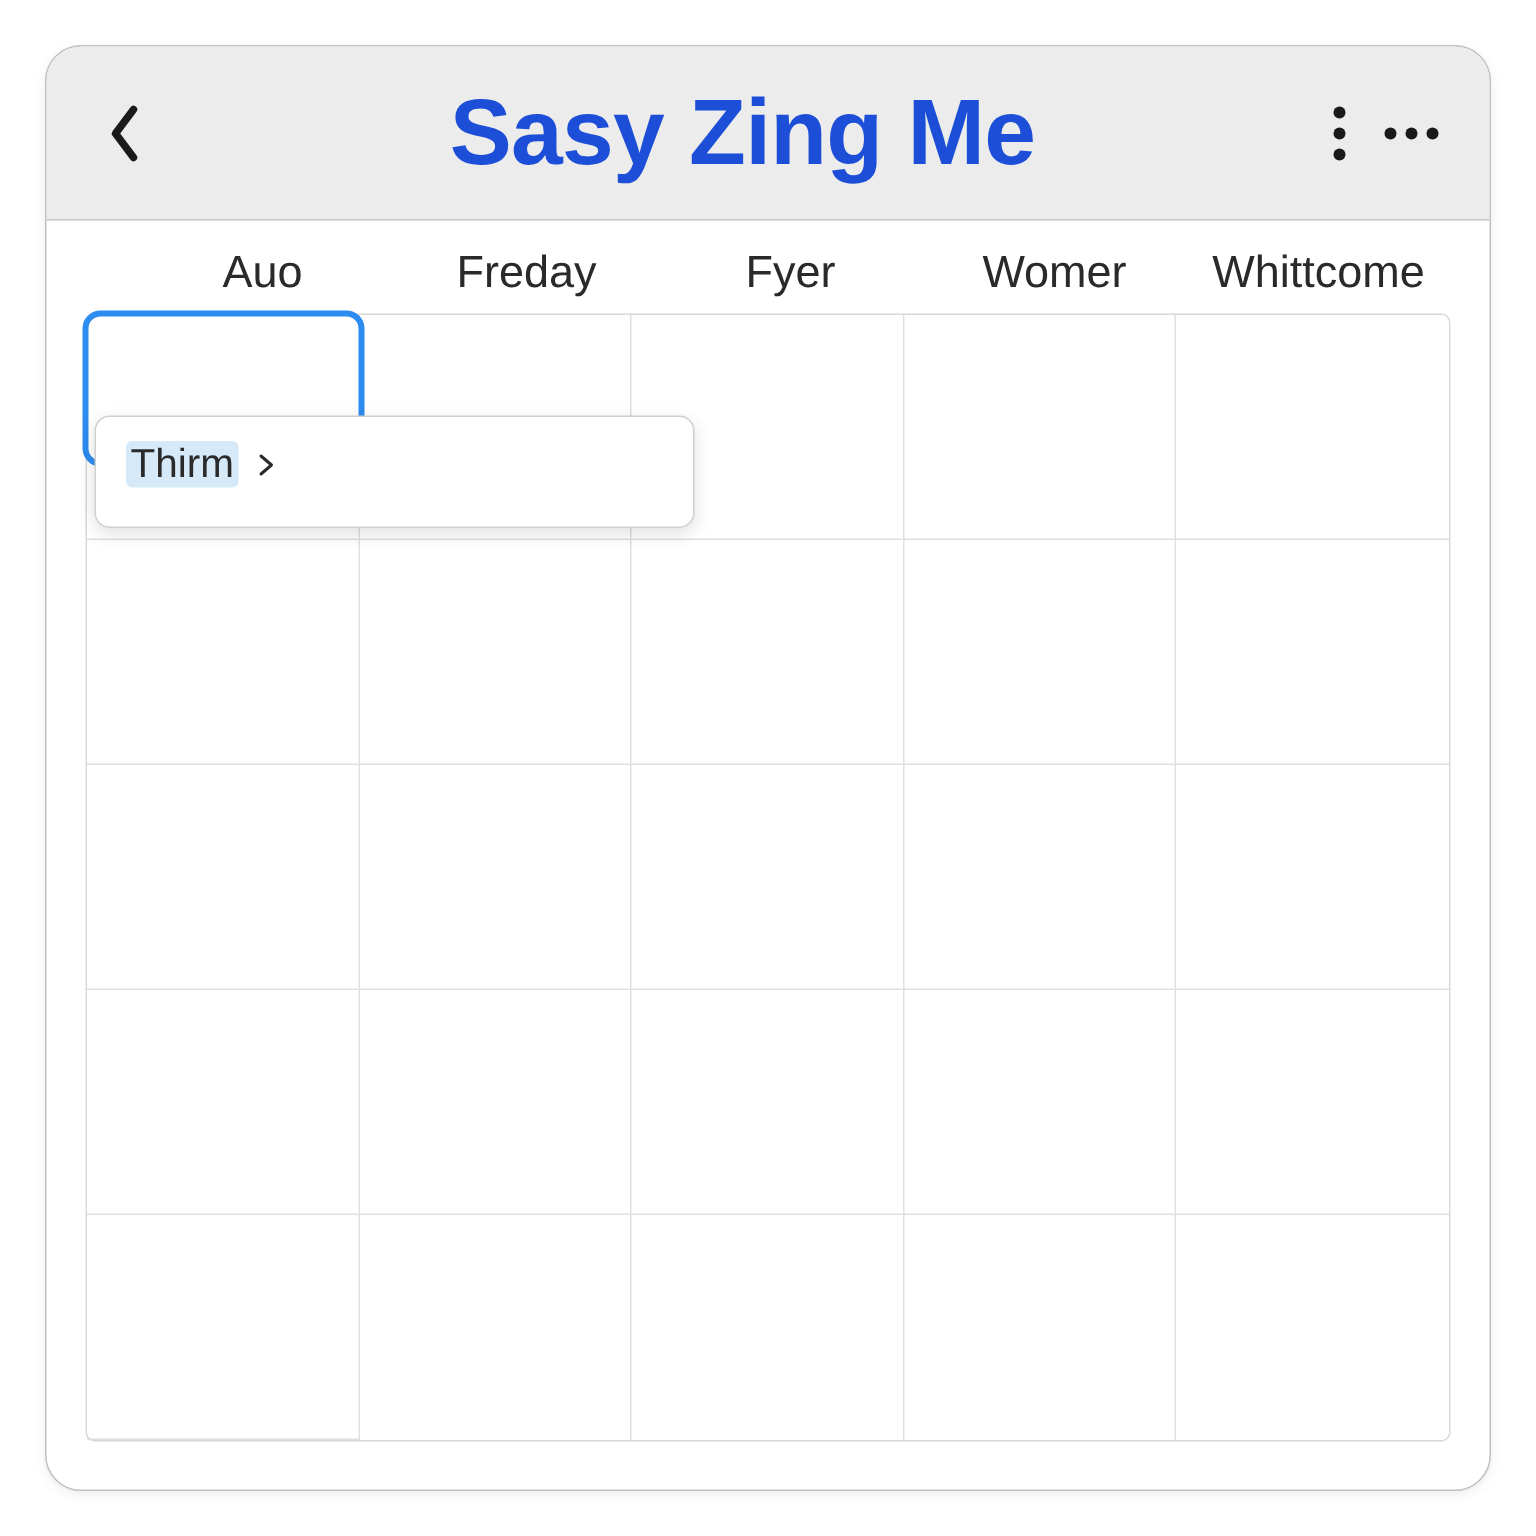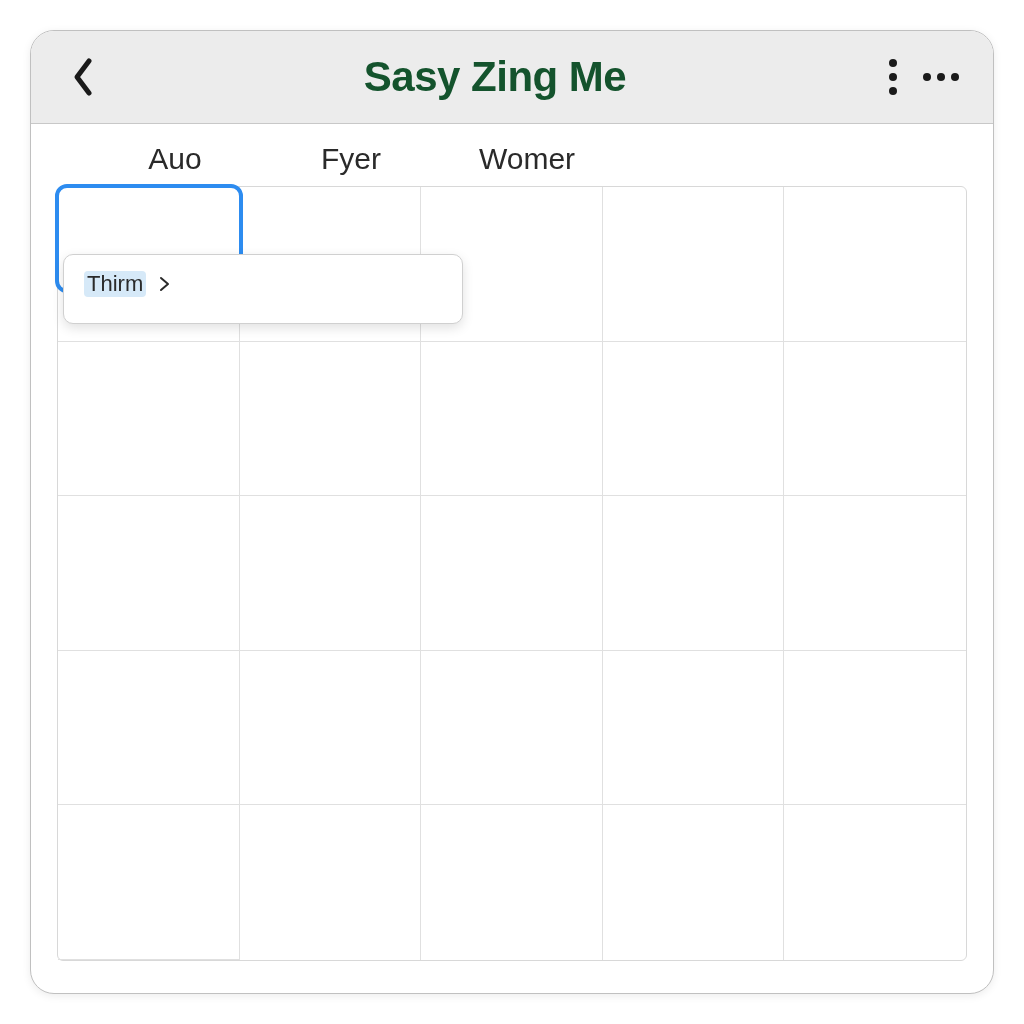--- a/index.html
+++ b/index.html
@@ -39,23 +39,23 @@
       display: flex;
       align-items: center;
       justify-content: center;
       cursor: pointer;
     }
     .back-button svg {
       width: 28px;
       height: 40px;
     }
     .title {
-      font-size: 42px;
+      font-size: 62px;
       font-weight: 700;
-      color: #14532d;
+      color: #1d4ed8;
       letter-spacing: -0.5px;
     }
     .header-actions {
       display: flex;
       align-items: center;
       gap: 18px;
     }
     .menu-vertical {
       display: flex;
       flex-direction: column;
@@ -137,21 +137,21 @@
       top: 130px;
       left: 32px;
       background: #ffffff;
       border: 1px solid #d0d0d0;
       border-radius: 10px;
       padding: 16px 20px;
       box-shadow: 0 4px 12px rgba(0,0,0,0.12);
       min-width: 400px;
     }
     .popup-line1 {
-      font-size: 22px;
+      font-size: 27px;
       color: #2a2a2a;
       margin-bottom: 10px;
       display: flex;
       align-items: center;
       gap: 6px;
     }
     .popup-highlight {
       background: #d6e9f8;
       border-radius: 4px;
       padding: 0 3px;
@@ -188,22 +188,24 @@
         <span></span>
         <span></span>
       </div>
     </div>
   </div>
 
   <div class="content">
     <div class="grid-container">
       <div class="column-headers">
         <div class="column-header">Auo</div>
+        <div class="column-header">Freday</div>
         <div class="column-header">Fyer</div>
         <div class="column-header">Womer</div>
+        <div class="column-header">Whittcome</div>
       </div>
       <div class="grid-body">
         <div class="grid-cell"></div>
         <div class="grid-cell"></div>
         <div class="grid-cell"></div>
         <div class="grid-cell"></div>
         <div class="grid-cell"></div>
         <div class="grid-cell"></div>
         <div class="grid-cell"></div>
         <div class="grid-cell"></div>

